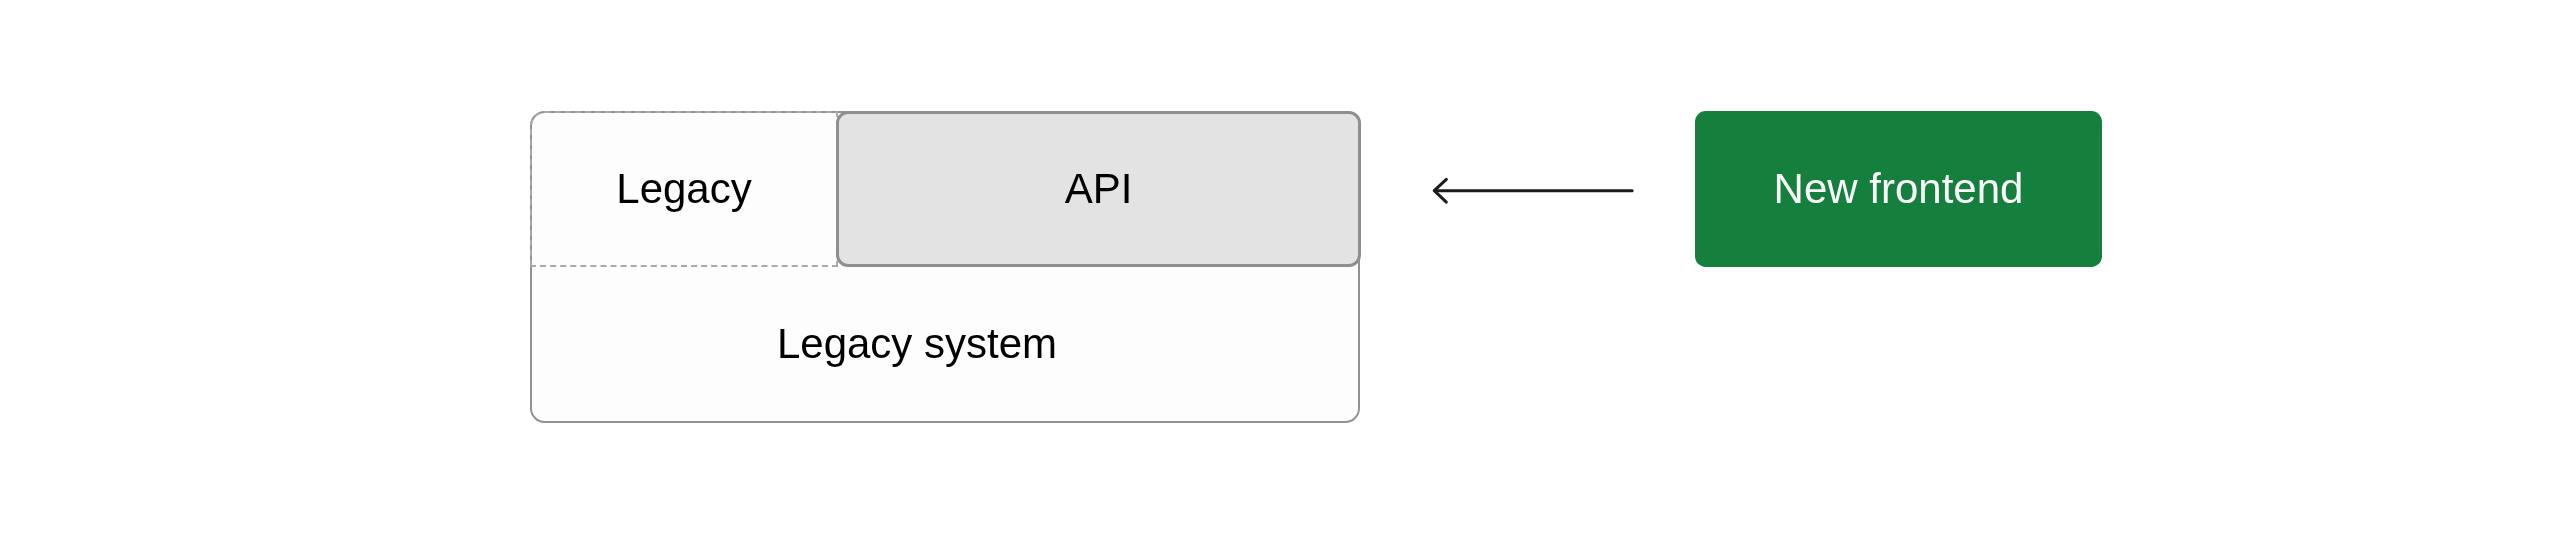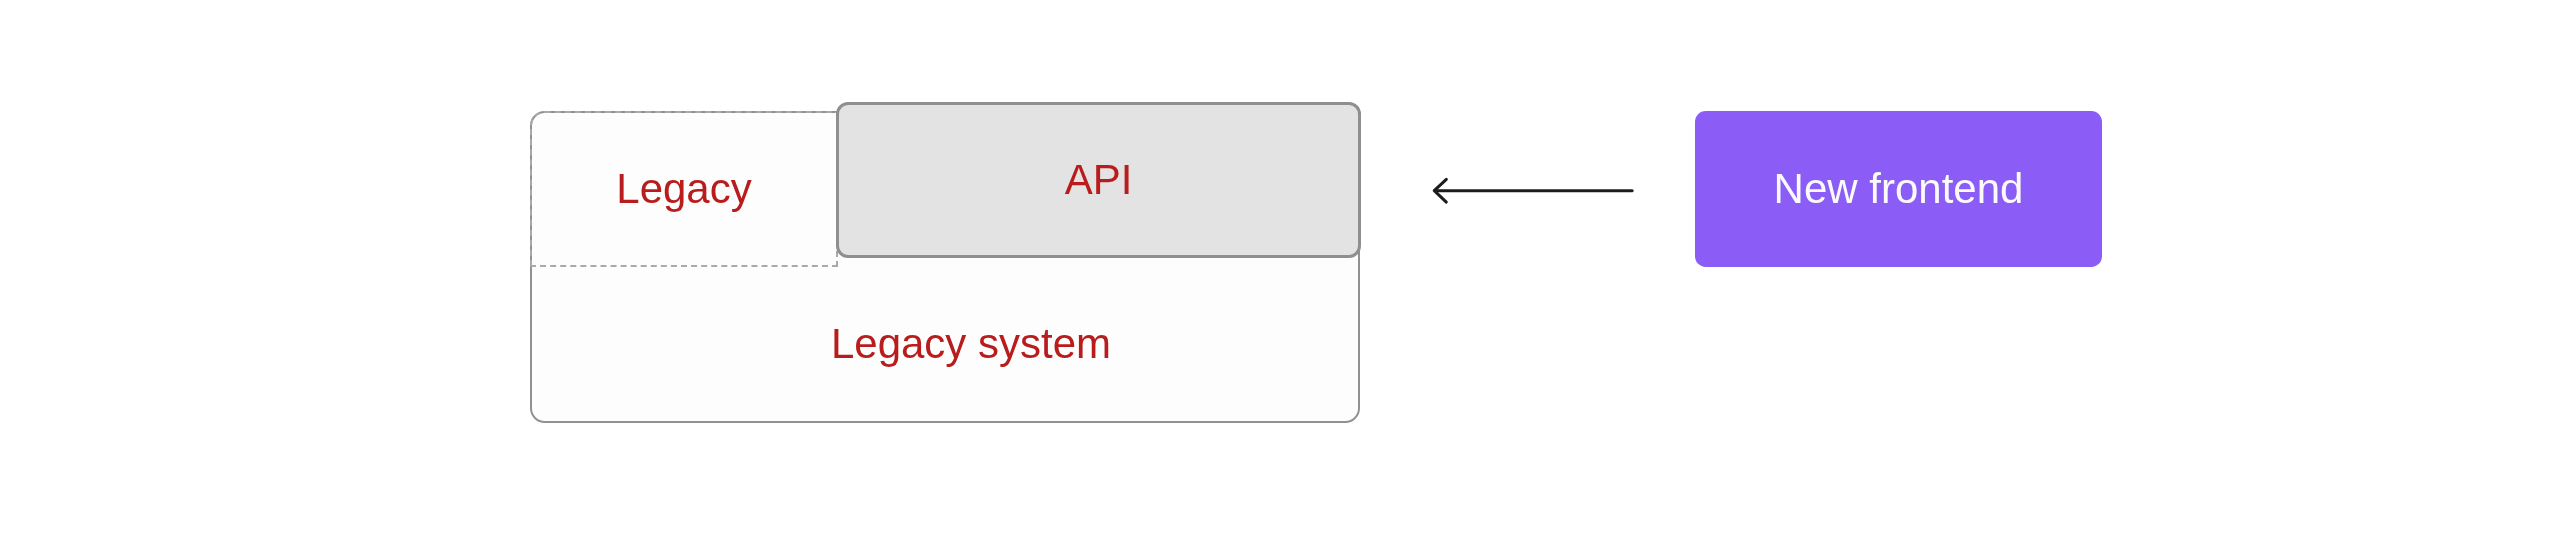--- a/index.html
+++ b/index.html
@@ -35,57 +35,57 @@
     border-radius: 14.8px 0 0 0;
     background: transparent;
     display: flex;
     align-items: center;
     justify-content: center;
     z-index: 2;
   }
 
   
   .api-box {
-    left: 836px; top: 102px;
+    left: 836px; top: 111px;
     width: 525px; height: 156px;
     background: #e3e3e3;
     border: 3.4px solid #8f8f8f;
     border-radius: 12px;
     display: flex;
     align-items: center;
     justify-content: center;
     z-index: 3;
   }
 
   
   .legacy-system-label-area {
-    left: 556px; top: 266px;
+    left: 502px; top: 266px;
     width: 830px; height: 156px;
     display: flex;
     align-items: center;
     justify-content: center;
     z-index: 2;
   }
 
   
   .new-frontend-box {
     left: 1695px; top: 111px;
     width: 407px; height: 156px;
-    background: #8b5cf6;
+    background: #15803d;
     border-radius: 10.7px;
     display: flex;
     align-items: center;
     justify-content: center;
     z-index: 2;
   }
 
   .label {
     font-size: 42px;
     line-height: 46px;
-    color: #b91c1c;
+    color: #000000;
     text-align: center;
     letter-spacing: 0;
   }
   .label.two-line span { display: block; }
   .new-frontend-box .label { color: #fafafa; }
 
   .arrow-svg {
     left: 0; top: 0;
     width: 2576px; height: 537px;
     z-index: 4;

